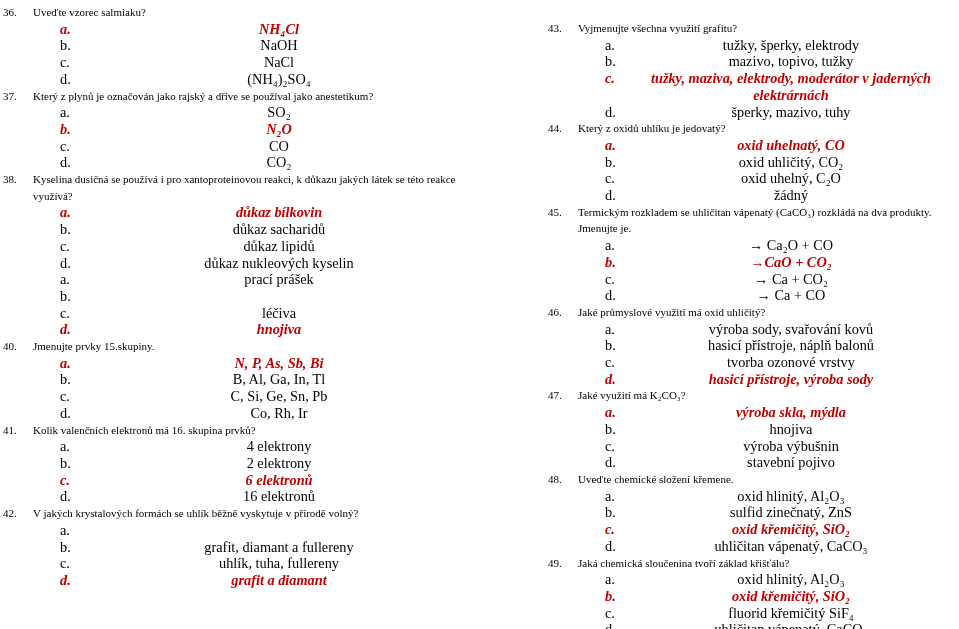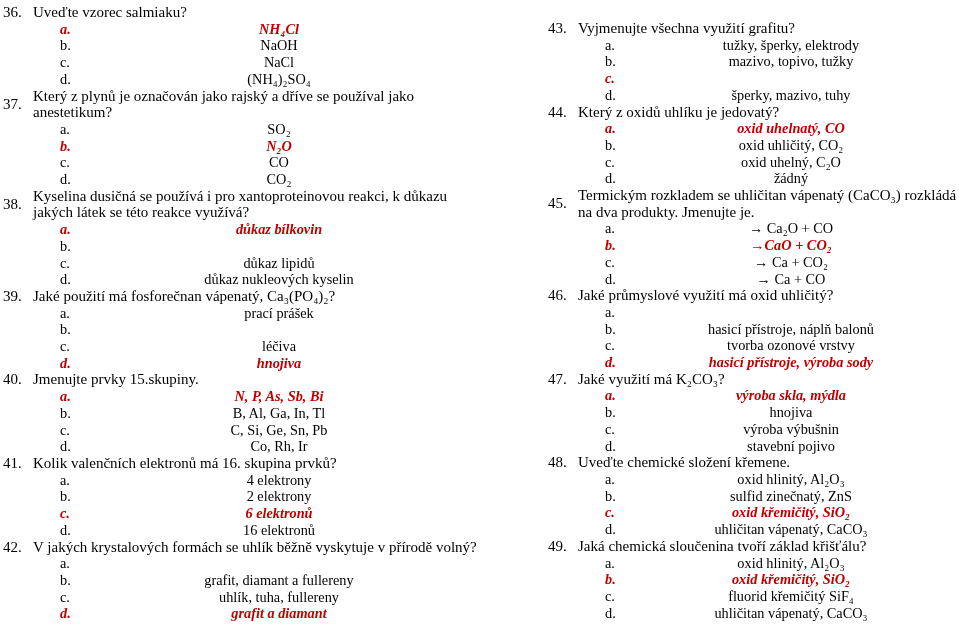--- a/index.html
+++ b/index.html
@@ -39,22 +39,22 @@
     padding-left: 68px;
     padding-top: 20px;
   }
   .question-block {
     margin: 0;
     padding: 0;
   }
   .question-line {
     display: flex;
     flex-direction: row;
-    align-items: center;
-    font-size: 15px;
+    align-items: flex-start;
+    font-size: 11px;
     line-height: 16.7px;
   }
   .q-number {
     flex: 0 0 auto;
     width: 30px;
     text-align: left;
     white-space: nowrap;
   }
   .q-text {
     flex: 1 1 auto;
@@ -139,35 +139,32 @@
           <div class="question-line">
             <span class="q-number">38.</span>
             <span class="q-text">Kyselina dusičná se používá i pro xantoproteinovou reakci, k důkazu jakých látek se této reakce využívá?</span>
           </div>
           <div class="answer-line correct">
             <span class="a-letter">a.</span>
             <span class="a-text">důkaz bílkovin</span>
           </div>
           <div class="answer-line">
             <span class="a-letter">b.</span>
+            <span class="a-text">důkaz sacharidů</span>
           </div>
           <div class="answer-line">
             <span class="a-letter">c.</span>
             <span class="a-text">důkaz lipidů</span>
           </div>
           <div class="answer-line">
             <span class="a-letter">d.</span>
             <span class="a-text">důkaz nukleových kyselin</span>
           </div>
         </div>
         <div class="question-block">
-          <div class="question-line">
-            <span class="q-number">39.</span>
-            <span class="q-text">Jaké použití má fosforečnan vápenatý, Ca₃(PO₄)₂?</span>
-          </div>
           <div class="answer-line">
             <span class="a-letter">a.</span>
             <span class="a-text">prací prášek</span>
           </div>
           <div class="answer-line">
             <span class="a-letter">b.</span>
           </div>
           <div class="answer-line">
             <span class="a-letter">c.</span>
             <span class="a-text">léčiva</span>
@@ -252,20 +249,21 @@
           <div class="answer-line">
             <span class="a-letter">a.</span>
             <span class="a-text">tužky, šperky, elektrody</span>
           </div>
           <div class="answer-line">
             <span class="a-letter">b.</span>
             <span class="a-text">mazivo, topivo, tužky</span>
           </div>
           <div class="answer-line correct">
             <span class="a-letter">c.</span>
+            <span class="a-text">tužky, maziva, elektrody, moderátor v jaderných elektrárnách</span>
           </div>
           <div class="answer-line">
             <span class="a-letter">d.</span>
             <span class="a-text">šperky, mazivo, tuhy</span>
           </div>
         </div>
         <div class="question-block">
           <div class="question-line">
             <span class="q-number">44.</span>
             <span class="q-text">Který z oxidů uhlíku je jedovatý?</span>
@@ -309,20 +307,21 @@
             <span class="a-text">→ Ca + CO</span>
           </div>
         </div>
         <div class="question-block">
           <div class="question-line">
             <span class="q-number">46.</span>
             <span class="q-text">Jaké průmyslové využití má oxid uhličitý?</span>
           </div>
           <div class="answer-line">
             <span class="a-letter">a.</span>
+            <span class="a-text">výroba sody, svařování kovů</span>
           </div>
           <div class="answer-line">
             <span class="a-letter">b.</span>
             <span class="a-text">hasicí přístroje, náplň balonů</span>
           </div>
           <div class="answer-line">
             <span class="a-letter">c.</span>
             <span class="a-text">tvorba ozonové vrstvy</span>
           </div>
           <div class="answer-line correct">

